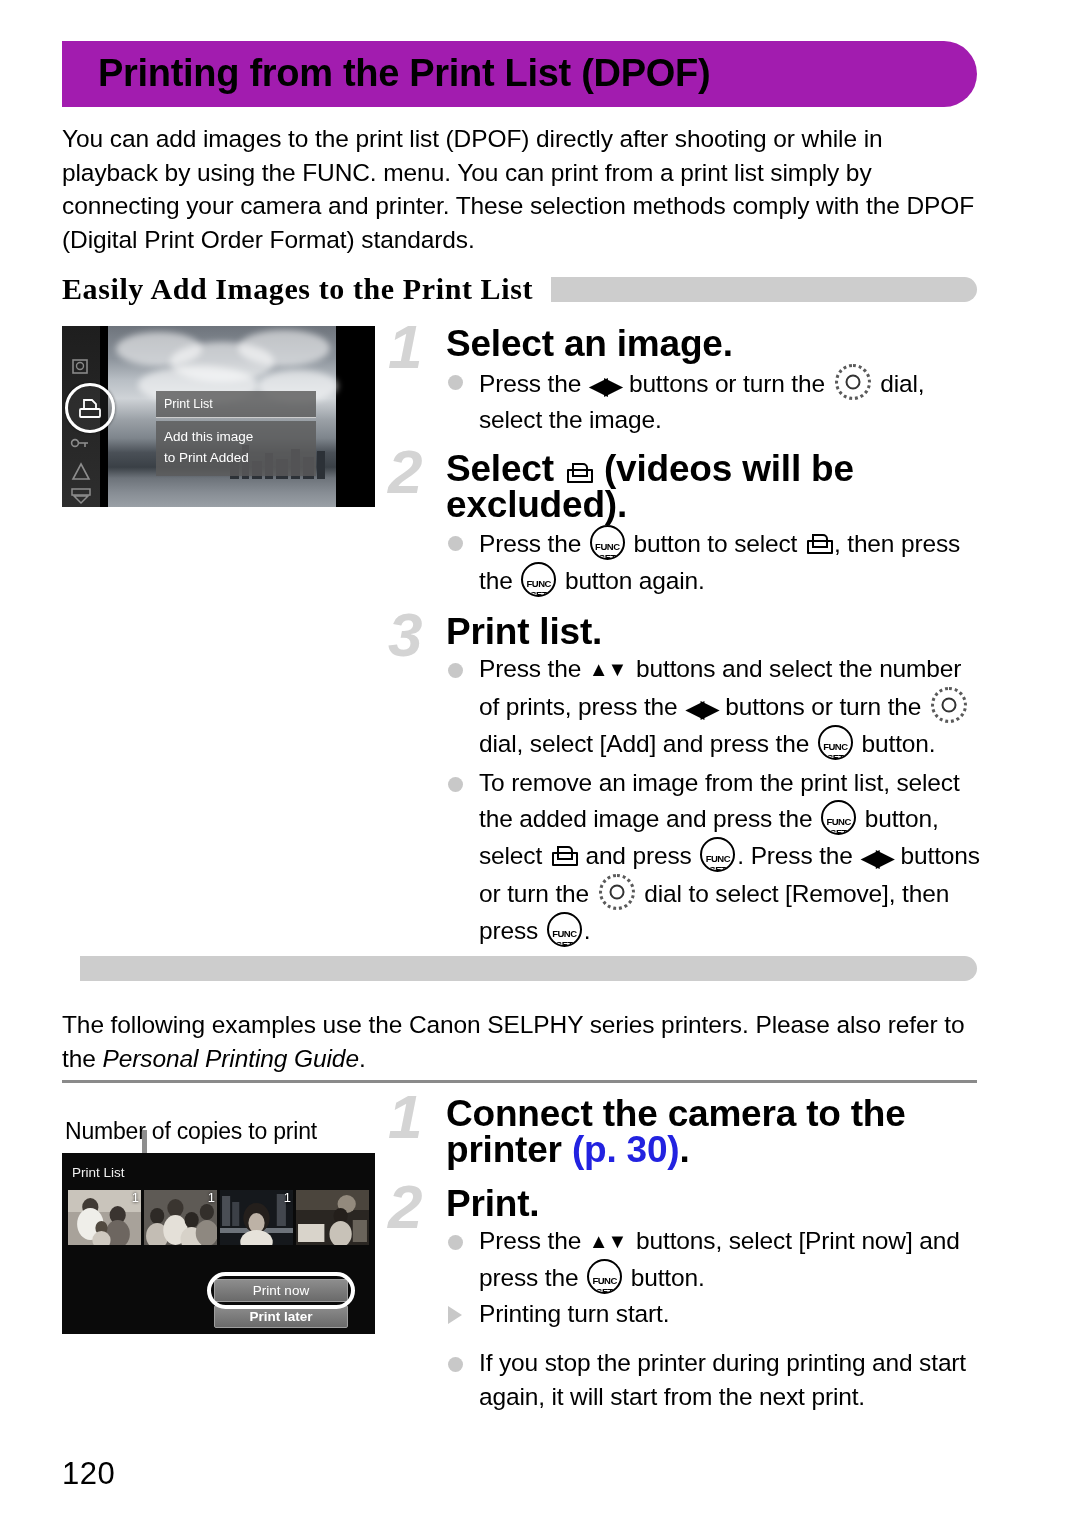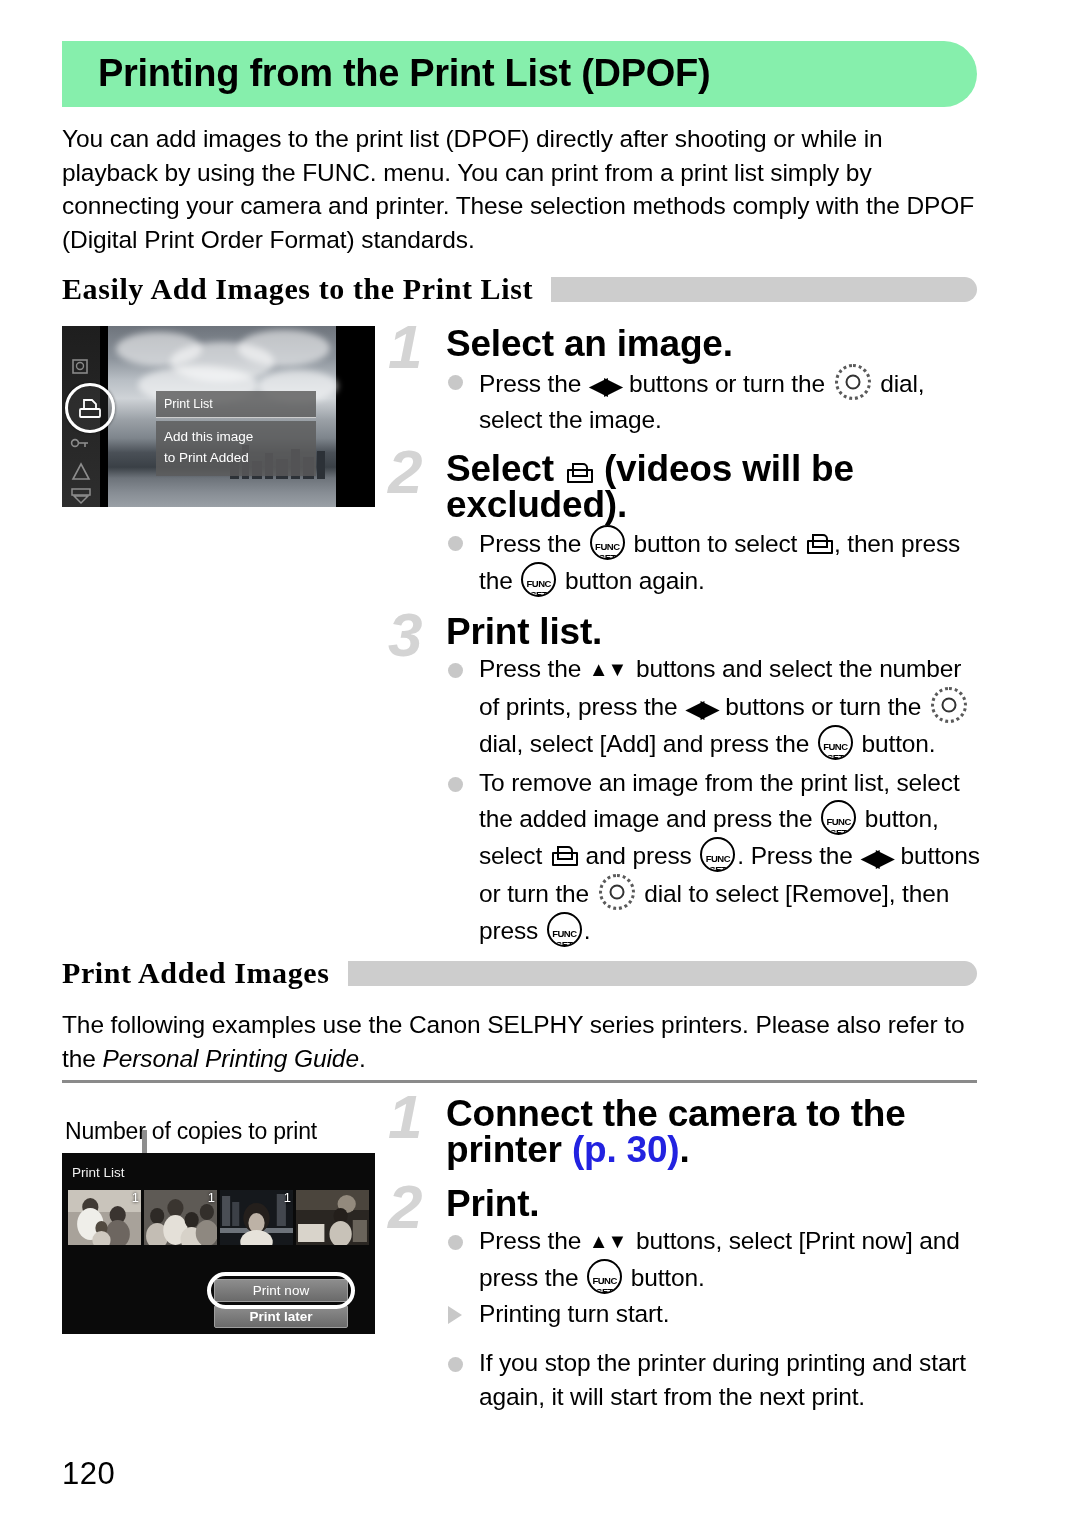--- a/index.html
+++ b/index.html
@@ -16,21 +16,21 @@
     overflow: hidden;
   }
 
   
   .page-header {
     position: absolute;
     left: 62px;
     top: 41px;
     width: 915px;
     height: 66px;
-    background: #86efac;
+    background: #a21caf;
     border-radius: 0 33px 33px 0;
   }
   .page-header-title {
     position: absolute;
     left: 36px;
     top: 50%;
     transform: translateY(-52%);
     font-size: 38px;
     font-weight: bold;
     letter-spacing: -0.3px;
@@ -511,21 +511,20 @@
     </div>
 
     <div class="bullet-line" style="margin-top:4px;">
       <span class="bdot"></span>
       <span>To remove an image from the print list, select the added image and press the </span><span class="ico ico-func"><i class="t1">FUNC</i><i class="t2">SET</i></span><span> button, select </span><span class="ico ico-print"><span class="psheet"></span><span class="pbody"></span></span><span> and press </span><span class="ico ico-func"><i class="t1">FUNC</i><i class="t2">SET</i></span><span>. Press the </span><span class="ico ico-lr">◀▶</span><span> buttons or turn the </span><span class="ico ico-dial"></span><span> dial to select [Remove], then press </span><span class="ico ico-func"><i class="t1">FUNC</i><i class="t2">SET</i></span><span>.</span>
     </div>
   </div>
 </div>
 
 <div class="section-head" id="section-head-2">
-  <span class="shead-text">Print Added Images</span>
   <span class="shead-bar"></span>
 </div>
 
 <div class="intro" style="top:1008px;">
   <span>The following examples use the Canon SELPHY series printers. Please also</span>
   <span>refer to the </span><em>Personal Printing Guide</em><span>.</span>
 </div>
 
 <div class="divider"></div>
 

